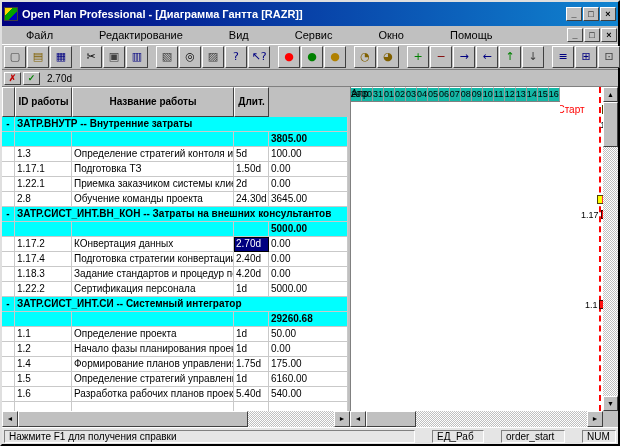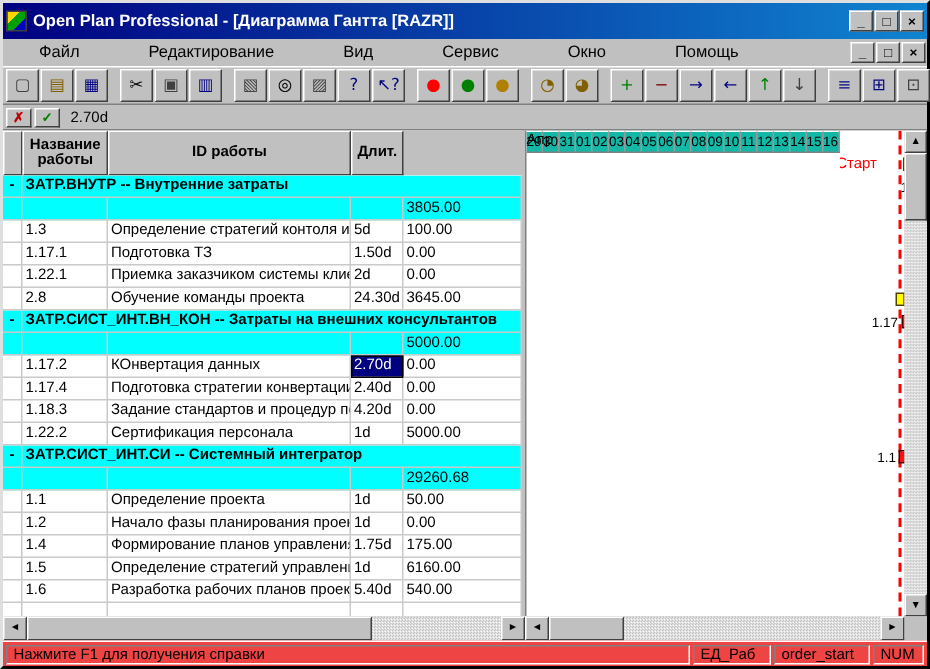--- a/index.html
+++ b/index.html
@@ -32,21 +32,21 @@
   .thead{height:30px;flex:0 0 auto;display:grid;grid-template-columns:13px 57px 162px 35px 79px;background:#c0c0c0}
   .th{border:1px solid;border-color:#fff #404040 #404040 #fff;font-size:10px;font-weight:bold;display:flex;align-items:center;justify-content:center;text-align:center;overflow:hidden;line-height:10px}
   .th.cost-h{font-size:9px;white-space:normal;line-height:9px}
   .trows{flex:1;overflow:hidden;background:#fff}
   .trow{display:grid;grid-template-columns:13px 57px 162px 35px 79px;height:15px;font-size:10px;background:#fff}
   .trow .c{border-right:1px solid #c9c9c9;border-bottom:1px solid #c9c9c9;padding:1px 2px;white-space:nowrap;overflow:hidden;line-height:12px}
   .c.marker{text-align:center;padding:1px 0;font-weight:bold}
   .trow.group{background:#00ffff;font-weight:bold}
   .trow.group .groupname{grid-column:2/6}
   .trow.total{background:#00ffff}
-  .trow.total .cost{font-weight:normal}
+  .trow.total .cost{font-weight:bold}
   .c.editing{background:#000080;color:#fff;outline:1px solid #000;outline-offset:-1px}
 
   .splitter{width:2px;flex:0 0 auto;background:#c0c0c0}
   .gantt-pane{flex:1;display:flex;flex-direction:row;background:#fff;overflow:hidden;border-left:1px solid #808080}
   .g-month{height:15px;flex:0 0 auto;background:#c0c0c0;position:relative;font-size:10px;border-bottom:1px solid #fff}
   .g-month span{position:absolute;left:80%;top:1px}
   .g-days{height:15px;flex:0 0 auto;display:flex;background:#14b8a6;border-bottom:1px solid #808080}
   .g-day{flex:1;font-size:9px;text-align:center;line-height:13px;border-right:1px solid #9a9a9a;border-top:1px solid #fff;overflow:hidden}
   .g-chart{flex:1;position:relative;background:#fff;overflow:hidden}
   .start-line{position:absolute;top:0;bottom:0;width:0;border-left:2px dashed #ff0000}
@@ -65,21 +65,21 @@
 
   .hscrolls{height:16px;flex:0 0 auto;display:flex;background:#c0c0c0}
   .hscroll{display:flex;background:#c0c0c0;background-image:repeating-conic-gradient(#fff 0% 25%,#c0c0c0 0% 50%);background-size:2px 2px}
   .hscroll.left{width:348px;flex:0 0 auto}
   .hscroll.right{flex:1}
   .h-thumb{background:#c0c0c0;border:1px solid;border-color:#fff #404040 #404040 #fff;flex:0 0 auto}
   .h-thumb.big{width:230px}
   .h-thumb.small{width:50px}
   .corner{width:15px;flex:0 0 auto;background:#c0c0c0}
 
-  .statusbar{height:17px;flex:0 0 auto;display:flex;gap:2px;align-items:center;padding:1px 2px;background:#ef4444;font-size:10px;border-top:1px solid #fff}
+  .statusbar{height:17px;flex:0 0 auto;display:flex;gap:17px;align-items:center;padding:1px 2px;background:#e5e5e5;font-size:10px;border-top:1px solid #fff}
   .panel{height:13px;line-height:11px;padding:0 4px;border:1px solid;border-color:#808080 #fff #fff #808080;white-space:nowrap;overflow:hidden}
   .panel.msg{flex:1}
   .panel.p1{width:52px}.panel.p2{width:64px}.panel.p3{width:34px}
 </style>
 </head>
 <body>
 
 <div class="window">
 
   <div class="titlebar">
@@ -146,22 +146,22 @@
     <button class="edit-btn cancel">✗</button>
     <button class="edit-btn ok">✓</button>
     <div class="edit-value">2.70d</div>
   </div>
 
   <div class="main">
 
     <div class="table-pane">
       <div class="thead">
         <div class="th"></div>
+        <div class="th">ID работы</div>
         <div class="th">Название работы</div>
-        <div class="th">ID работы</div>
         <div class="th">Длит.</div>
       </div>
       <div class="trows">
           <div class="trow group">
             <div class="c marker">-</div>
             <div class="c groupname">ЗАТР.ВНУТР -- Внутренние затраты</div>
           </div>
           <div class="trow total">
             <div class="c marker"></div>
             <div class="c id"></div>

